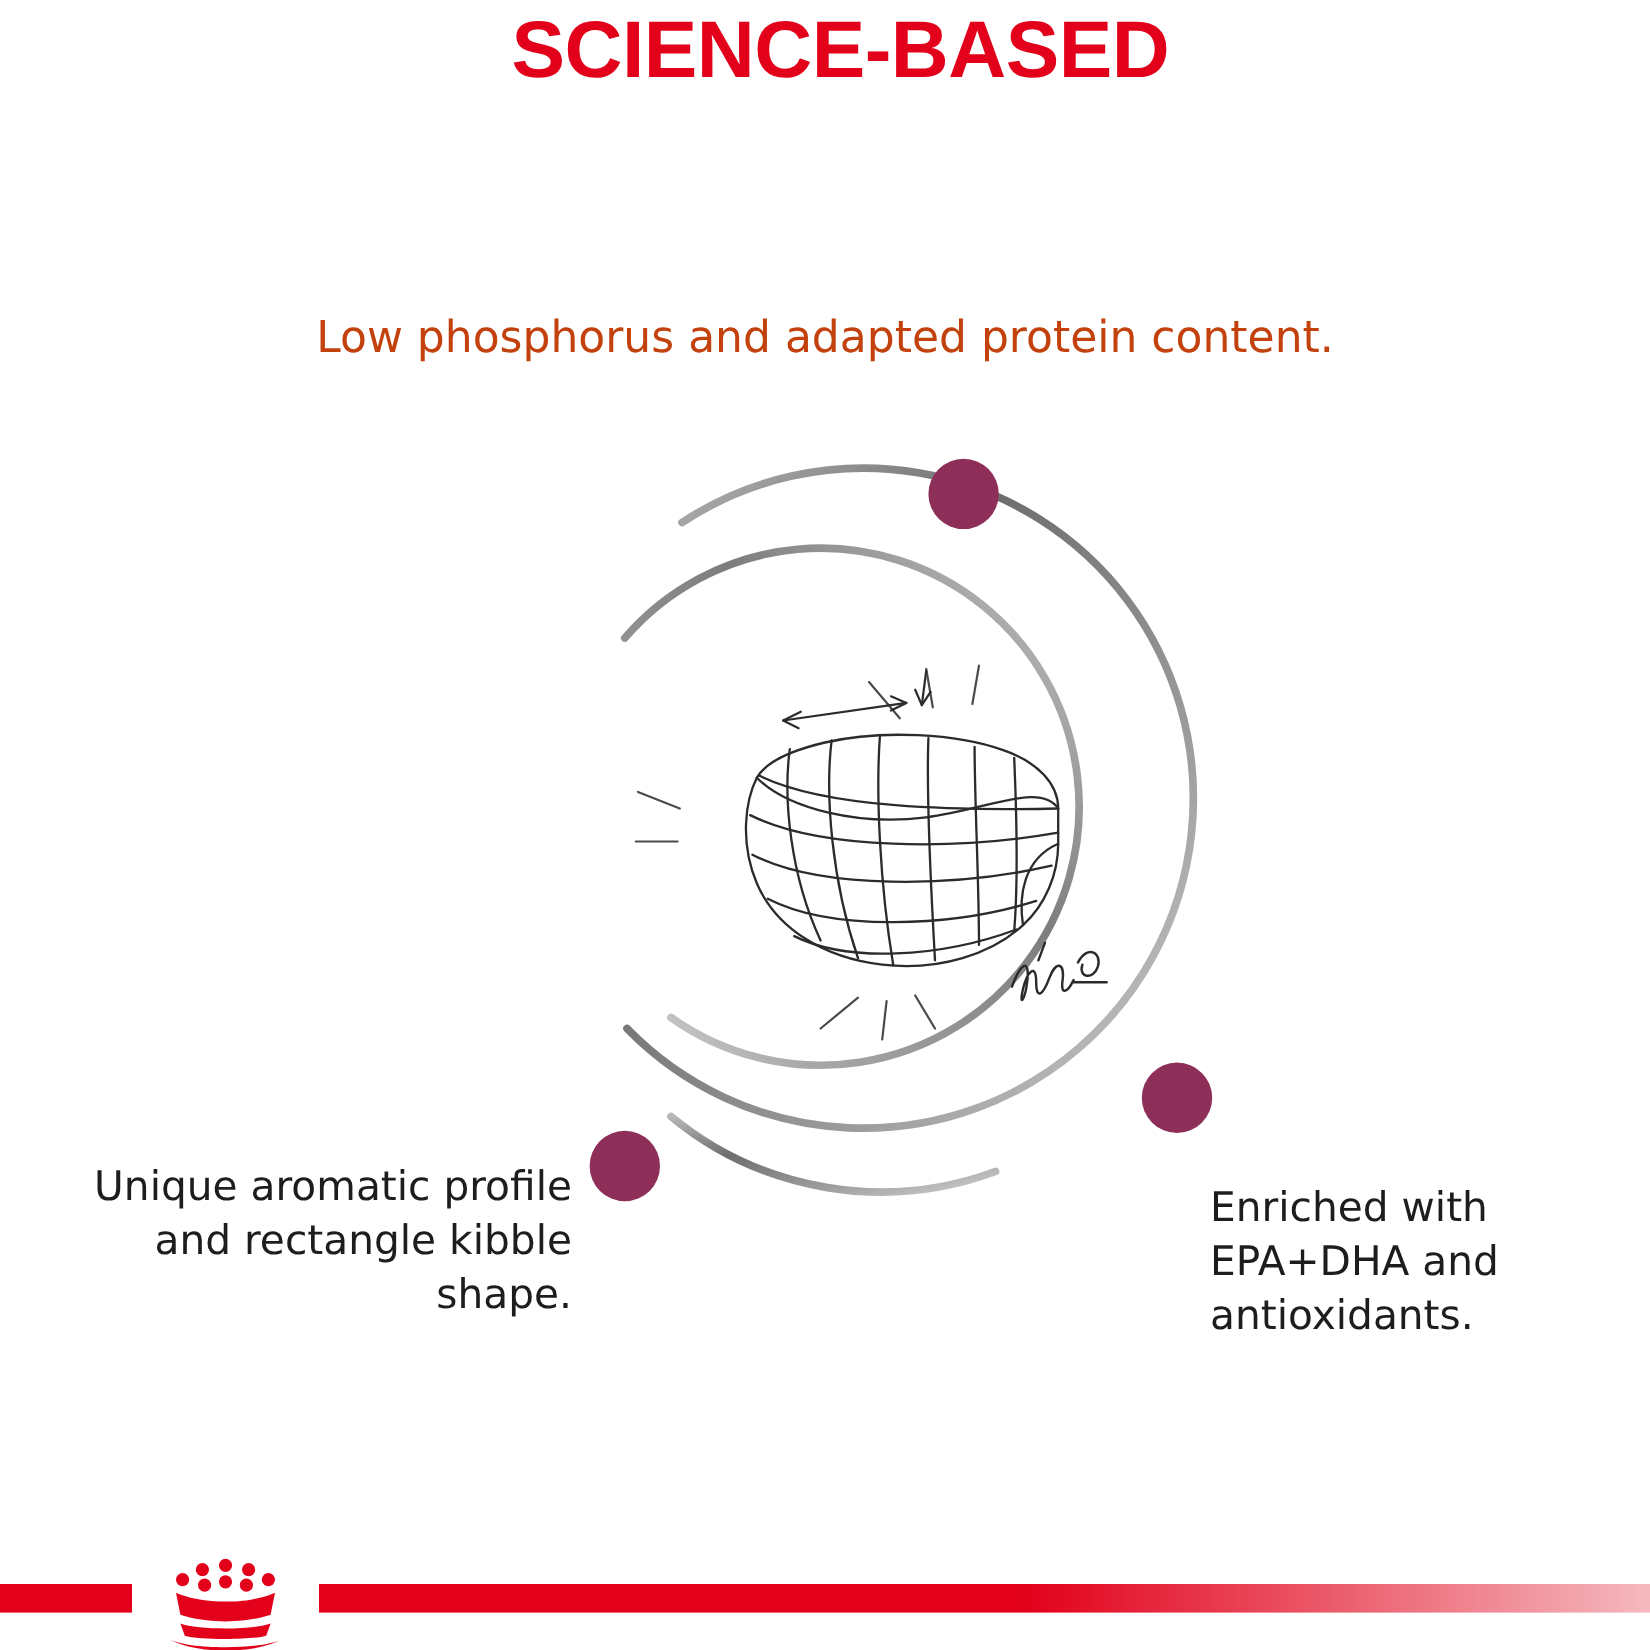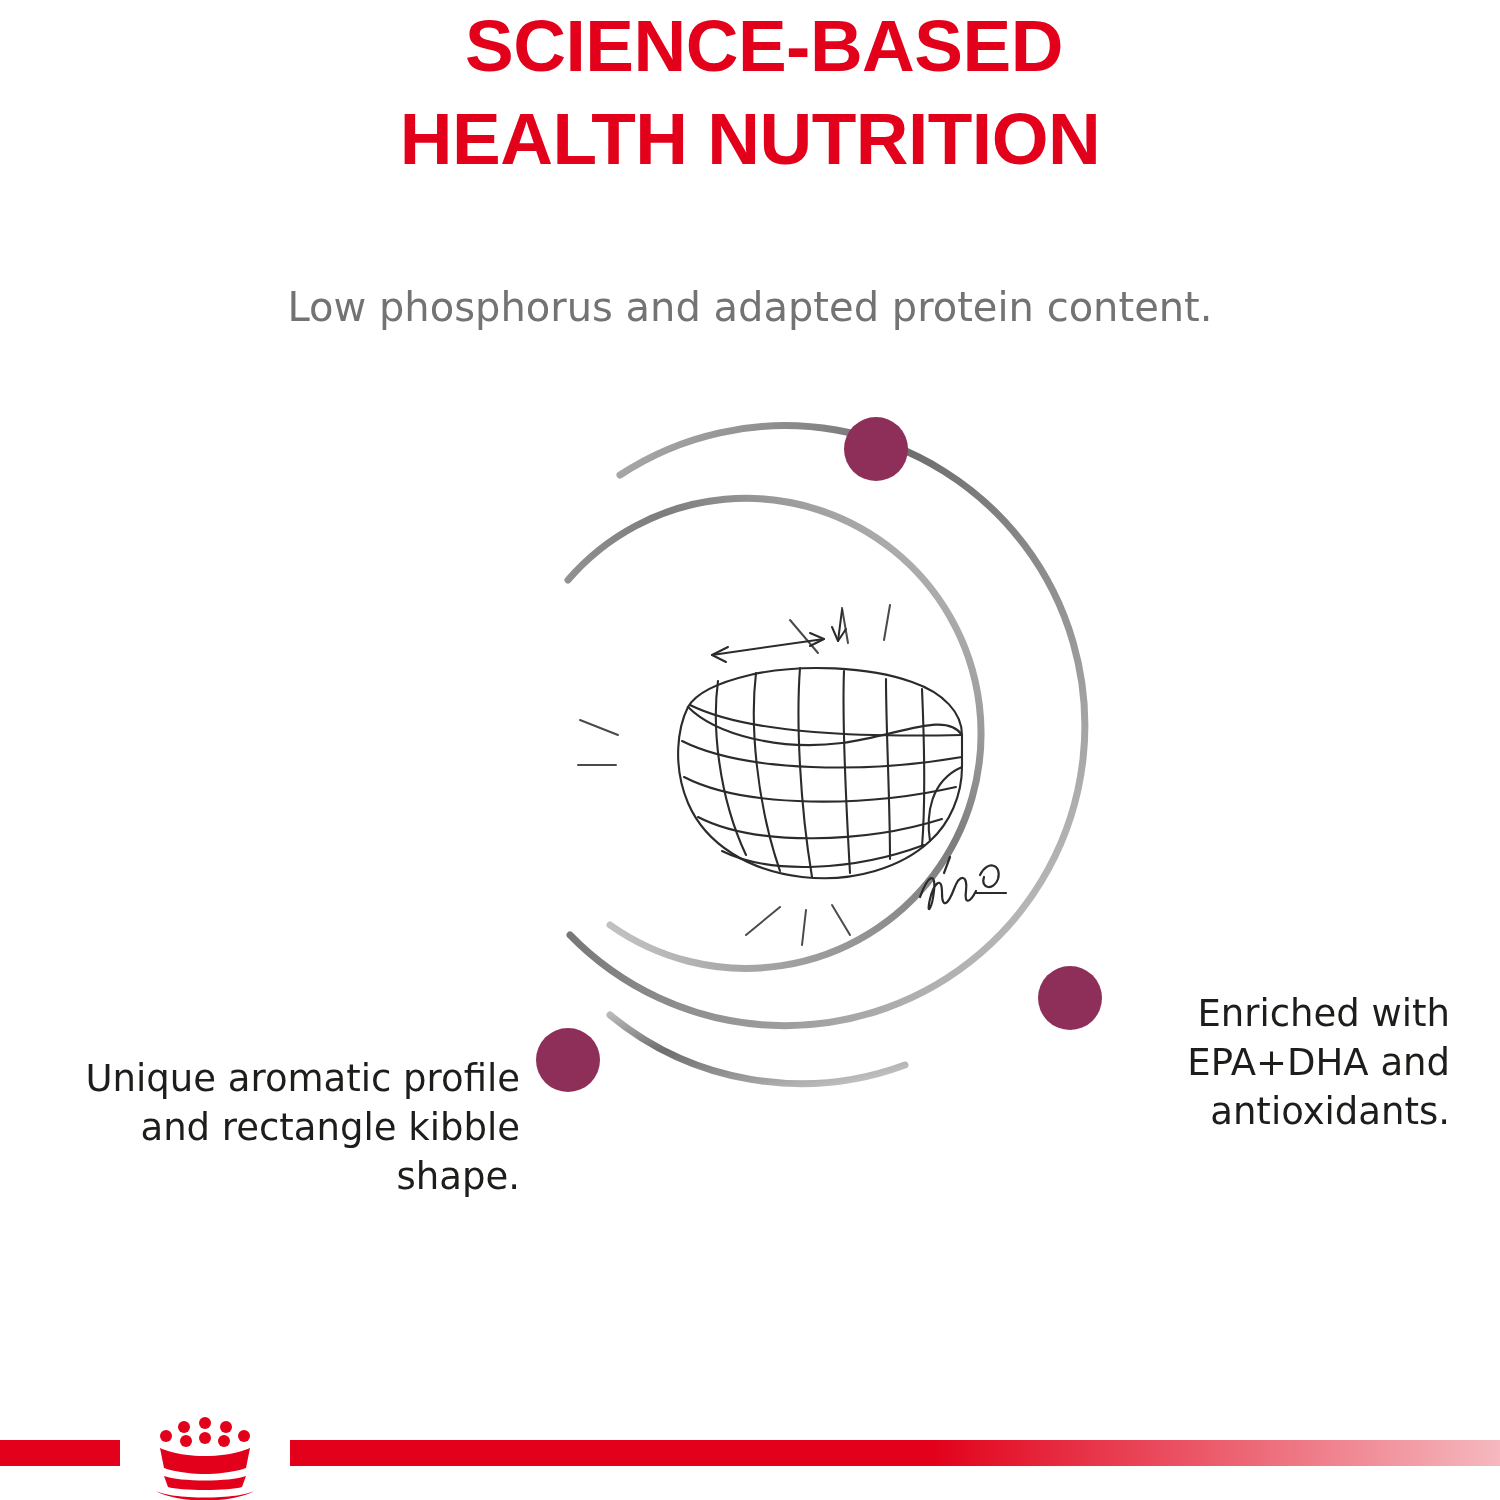--- a/index.html
+++ b/index.html
@@ -35,21 +35,21 @@
 
   
   .subtitle {
     position: absolute;
     top: 281px;
     left: 0;
     width: 1500px;
     text-align: center;
     font-size: 40px;
     line-height: 1.3;
-    color: #737373;
+    color: #c2410c;
     font-family: "DejaVu Sans", sans-serif;
     font-weight: 400;
   }
 
   
   .diagram {
     position: absolute;
     left: 450px;
     top: 405px;
     width: 700px;
@@ -67,23 +67,23 @@
     font-weight: 400;
   }
   .caption-left {
     left: 60px;
     top: 1055px;
     width: 460px;
     text-align: right;
   }
   .caption-right {
     right: 50px;
-    top: 990px;
+    top: 1074px;
     width: 350px;
-    text-align: right;
+    text-align: left;
   }
 
   
   .footer {
     position: absolute;
     left: 0;
     bottom: 0;
     width: 1500px;
     height: 86px;
   }
@@ -103,21 +103,20 @@
     height: 86px;
     background: #ffffff;
   }
   .footer-logo svg { display: block; }
 </style>
 </head>
 <body>
 
 <div class="headline">
   <span class="line1">SCIENCE-BASED</span>
-  <span class="line2">HEALTH NUTRITION</span>
 </div>
 
 <div class="subtitle">Low phosphorus and adapted protein content.</div>
 
 <div class="diagram">
   <svg width="700" height="760" viewBox="0 0 700 760" xmlns="http://www.w3.org/2000/svg">
     <defs>
       <linearGradient id="gradOuter" x1="0%" y1="0%" x2="100%" y2="100%">
         <stop offset="0%" stop-color="#b8b8b8"></stop>
         <stop offset="35%" stop-color="#6e6e6e"></stop>

